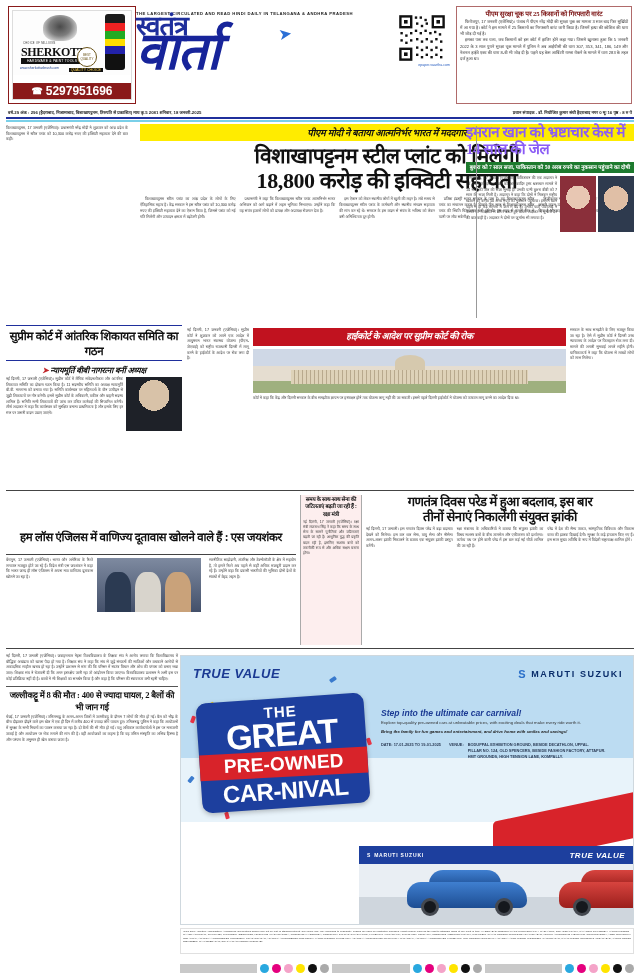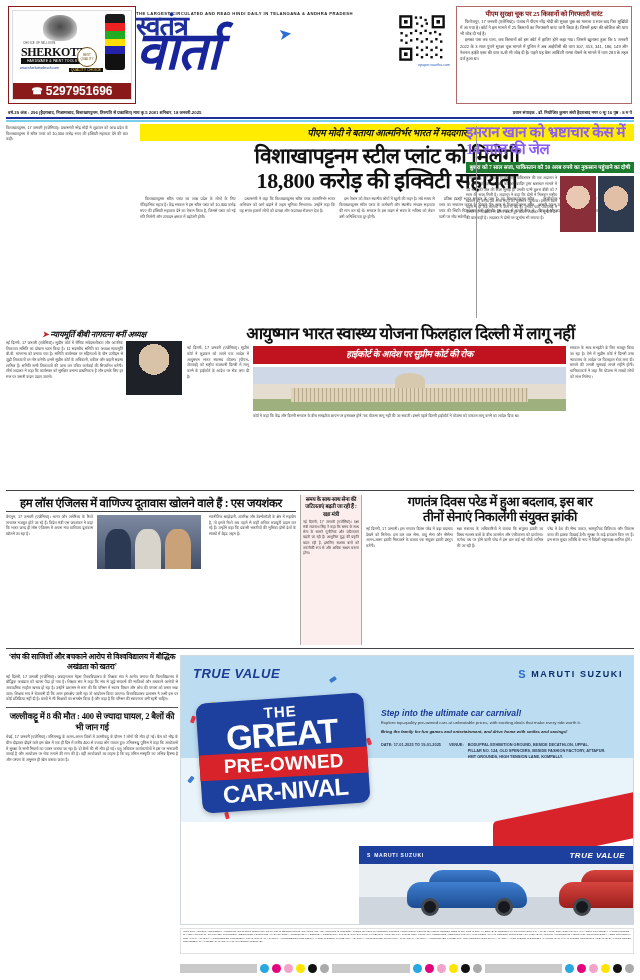--- a/index.html
+++ b/index.html
@@ -163,21 +163,21 @@
   .sc-photo .cols {
     position:absolute; left:12%; right:12%; bottom:9px; height:14px;
     background:repeating-linear-gradient(90deg,#ded2b8 0 3px, #b8a98d 3px 4px);
   }
 
   
   .band3 { position:absolute; top:495px; left:6px; right:6px; height:150px; display:flex; gap:4px;}
   .b3-left { flex:0 0 290px; }
   .b3-hd {
     font-family:"Liberation Serif", serif; font-weight:bold; font-size:11.5px; text-align:center;
-    color:#111; letter-spacing:-.3px; border-bottom:1px solid #444; padding-bottom:1px;
+    color:#111; letter-spacing:-.3px; border-bottom:1px solid #444; padding-bottom:10px;margin-top:34px;
   }
   .b3-body { display:flex; gap:4px; margin-top:3px; }
   .b3-body .c { font-size:3.8px; line-height:1.5; text-align:justify; color:#333; flex:1;}
   .jai-photo {
     width:104px; height:54px; background:linear-gradient(180deg,#7e8aa0,#43506a);
     position:relative; overflow:hidden; margin-bottom:2px;
   }
   .jai-photo i { position:absolute; bottom:0; width:26px; height:40px; border-radius:40% 40% 0 0;}
   .jai-photo i:nth-child(1){ left:8px; background:#2b3a52;}
   .jai-photo i:nth-child(2){ left:38px; background:#d8d4cc;}
@@ -432,32 +432,32 @@
         <div class="ik-a"></div>
         <div class="ik-b"></div>
       </div>
     </div>
   </div>
 
   <div class="vline" style="left:476px; top:126px; height:192px;"></div>
 
   <div class="band2">
     <div class="b2-left">
+      <div class="sec-hd-blue">सुप्रीम कोर्ट में आंतरिक शिकायत समिति का गठन</div>
       <div class="sec-sub">
         <span class="arw">➤</span>
         <span>न्यायमूर्ति बीबी नागरत्ना बनीं अध्यक्ष</span>
       </div>
       <div class="flow">
         <div class="nagratna"></div>
         <span>नई दिल्ली, 17 जनवरी (एजेंसियां)। सुप्रीम कोर्ट में लैंगिक संवेदनशीलता और आंतरिक शिकायत समिति का दोबारा गठन किया है। 11 सदस्यीय समिति का अध्यक्ष न्यायमूर्ति बी.वी. नागरत्ना को बनाया गया है। समिति कार्यस्थल पर महिलाओं के यौन उत्पीड़न से जुड़ी शिकायतों पर गौर करेगी। इसमें सुप्रीम कोर्ट के अधिकारी, वकील और बाहरी सदस्य शामिल हैं। समिति सभी शिकायतों की जांच कर उचित कार्रवाई की सिफारिश करेगी। शीर्ष अदालत ने कहा कि कार्यस्थल को सुरक्षित बनाना प्राथमिकता है और इसके लिए हर स्तर पर जरूरी कदम उठाए जाएंगे।</span>
       </div>
     </div>
 
     <div class="b2-right">
-      <div class="sec-hd-big">आयुष्मान भारत स्वास्थ्य योजना फिलहाल दिल्ली में लागू नहीं</div>
       <div class="b2r-cols">
         <div class="c" style="flex:0 0 62px;">
           <span>नई दिल्ली, 17 जनवरी (एजेंसियां)। सुप्रीम कोर्ट ने शुक्रवार को अपने एक आदेश में आयुष्मान भारत स्वास्थ्य योजना (पीएम-जेएवाई) को राष्ट्रीय राजधानी दिल्ली में लागू करने के हाईकोर्ट के आदेश पर रोक लगा दी है।</span>
         </div>
         <div class="c" style="flex:1;">
           <div class="redbar">हाईकोर्ट के आदेश पर सुप्रीम कोर्ट की रोक</div>
           <div class="sc-photo">
             <div class="dome"></div>
             <div class="cols"></div>
           </div>
@@ -506,21 +506,20 @@
         <div class="c"><span>नई दिल्ली, 17 जनवरी। इस गणतंत्र दिवस परेड में बड़ा बदलाव देखने को मिलेगा। इस बार थल सेना, वायु सेना और नौसेना अलग-अलग झांकी निकालने के बजाय एक संयुक्त झांकी प्रस्तुत करेंगी।</span></div>
         <div class="c"><span>रक्षा मंत्रालय के अधिकारियों ने बताया कि संयुक्त झांकी का विषय सशस्त्र बलों के बीच तालमेल और एकीकरण को दर्शाएगा। कर्तव्य पथ पर होने वाली परेड में इस बार कई नई चीजें शामिल की जा रही हैं।</span></div>
         <div class="c"><span>परेड में देश की सैन्य ताकत, सांस्कृतिक विविधता और विकास यात्रा की झलक दिखाई देगी। सुरक्षा के कड़े इंतजाम किए गए हैं। इस साल मुख्य अतिथि के रूप में विदेशी राष्ट्राध्यक्ष शामिल होंगे।</span></div>
       </div>
     </div>
   </div>
 
   <div class="hline" style="left:6px; right:6px; top:648px;"></div>
 
   <div class="bl">
-    <div class="bl-hd">‘संघ की साजिशों और बचकाने आरोप से विश्वविद्यालय में बौद्धिक अखंडता को खतरा’</div>
     <div class="bl-body">नई दिल्ली, 17 जनवरी (एजेंसियां)। जवाहरलाल नेहरू विश्वविद्यालय के शिक्षक संघ ने आरोप लगाया कि विश्वविद्यालय में बौद्धिक अखंडता को खतरा पैदा हो गया है। शिक्षक संघ ने कहा कि संघ से जुड़े संगठनों की साजिशों और बचकाने आरोपों से अकादमिक माहौल खराब हो रहा है। उन्होंने प्रशासन से मांग की कि परिसर में स्वतंत्र विचार और शोध की परंपरा को बनाए रखा जाए। शिक्षक संघ ने चेतावनी दी कि अगर हस्तक्षेप जारी रहा तो आंदोलन किया जाएगा। विश्वविद्यालय प्रशासन ने अभी इस पर कोई प्रतिक्रिया नहीं दी है। छात्रों ने भी शिक्षकों का समर्थन किया है और कहा है कि परिसर की स्वायत्तता बनी रहनी चाहिए।</div>
     <div class="bl-hd2">जल्लीकट्टू में 8 की मौत : 400 से ज्यादा घायल, 2 बैलों की भी जान गई</div>
     <div class="bl-body">चेन्नई, 17 जनवरी (एजेंसियां)। तमिलनाडु के अलग-अलग जिलों में जल्लीकट्टू के दौरान 7 लोगों की मौत हो गई। बैल को भीड़ के बीच दौड़ाकर दौड़ने वाले इस खेल में एक ही दिन में करीब 400 से ज्यादा लोग घायल हुए। तमिलनाडु पुलिस ने कहा कि आयोजनों में सुरक्षा के सभी नियमों का पालन कराया जा रहा है। दो बैलों की भी मौत हो गई। पशु अधिकार कार्यकर्ताओं ने इस पर नाराजगी जताई है और आयोजन पर रोक लगाने की मांग की है। वहीं आयोजकों का कहना है कि यह तमिल संस्कृति का अभिन्न हिस्सा है और परंपरा के अनुसार ही खेल कराया जाता है।</div>
   </div>
 
   <div class="ad">
     <div class="tv-logo">TRUE VALUE</div>
     <div class="ms-logo">
       <span class="ms-mark">S</span>
       <span>MARUTI SUZUKI</span>

